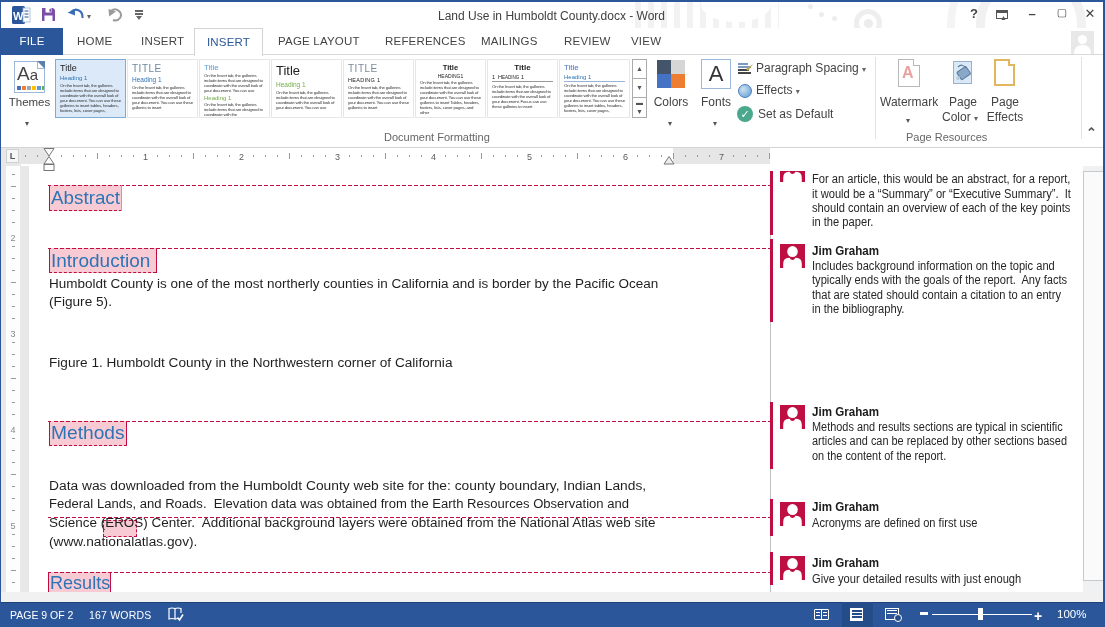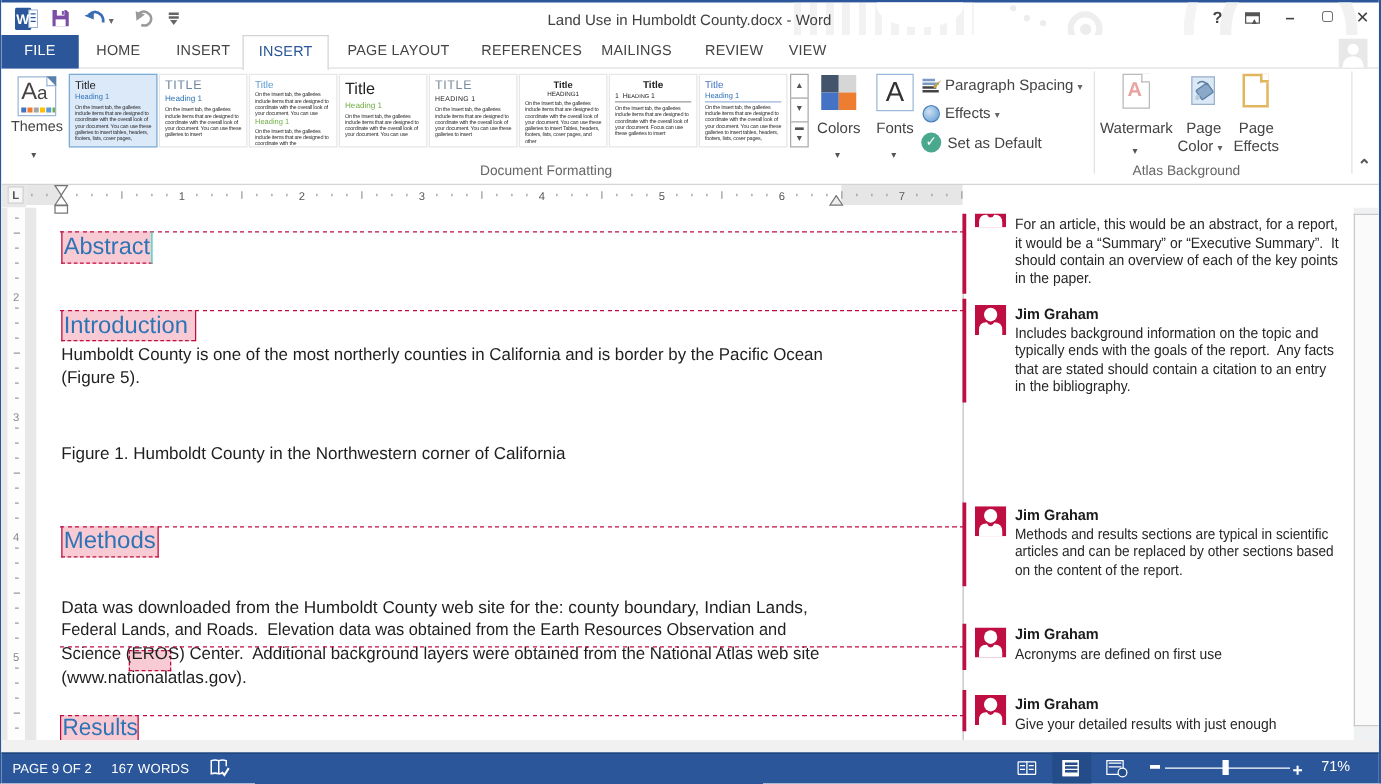--- a/index.html
+++ b/index.html
@@ -234,21 +234,21 @@
     <div class="abs" style="left:993px; top:4px; width:21px; height:27px; background:#fff; border:2px solid #e2b55f;">
       <div class="abs" style="right:-2px; top:-2px; width:7px; height:7px; background:#fff; border-left:2px solid #e2b55f; border-bottom:2px solid #e2b55f;"></div>
     </div>
     <div class="ribicon-label" style="left:980px; top:40px; width:48px; font-size:12px;">Page</div>
     <div class="ribicon-label" style="left:976px; top:55px; width:56px; font-size:12px;">Effects</div>
 
     <div class="sep" style="left:1080px;"></div>
     <div class="abs" style="left:1085px; top:70px; font-size:13px; color:#555; font-weight:bold;">⌃</div>
 
     <div class="grouplabel" style="left:383px;">Document Formatting</div>
-    <div class="grouplabel" style="left:905px;">Atlas Background</div>
+    <div class="grouplabel" style="left:905px;">Page Resources</div>
   </div>
 
   <div id="rulerrow">
     <div class="abs" style="left:0; top:0; width:20px; height:18px; background:#e8e8e8;"></div>
     <div class="abs" style="left:5px; top:1px; width:13px; height:14px; background:#f6f6f6; border:1px solid #d0d0d0; color:#555; font-size:9px; font-weight:bold; text-align:center; line-height:13px;">L</div>
     <div class="abs" style="left:20px; top:0px; width:749px; height:16px; background:#e6e6e6;"></div>
     <div class="abs" style="left:48px; top:0px; width:624px; height:16px; background:#fff;"></div>
     <div id="hticks">
     <div class="abs" style="left:24px; top:7px; width:1px; height:2px; background:#9a9a9a;"></div>
     <div class="abs" style="left:36px; top:7px; width:1px; height:2px; background:#9a9a9a;"></div>
@@ -484,16 +484,16 @@
     <div class="abs" style="left:851px; top:14px; width:10px; height:1.5px; background:#234c88;"></div>
     <div class="abs" style="left:884px; top:6px; width:14px; height:12px; border:1px solid #fff;"></div>
     <div class="abs" style="left:886px; top:8px; width:10px; height:1px; background:#fff;"></div>
     <div class="abs" style="left:886px; top:11px; width:10px; height:1px; background:#fff;"></div>
     <div class="abs" style="left:893px; top:12px; width:8px; height:8px; border-radius:50%; background:#234c88; border:1px solid #fff;"></div>
 
     <div class="abs" style="left:919px; top:10px; width:8px; height:2.5px; background:#fff;"></div>
     <div class="abs" style="left:931px; top:12px; width:100px; height:1px; background:#fff;"></div>
     <div class="abs" style="left:977px; top:6px; width:5px; height:12px; background:#fff;"></div>
     <div class="abs" style="left:1033px; top:6px; font-size:14px; font-weight:bold;">+</div>
-    <div class="abs" style="left:1056px; top:6px;">71%</div>
+    <div class="abs" style="left:1056px; top:6px;">100%</div>
   </div>
 
 </div>
 
 </body></html>

